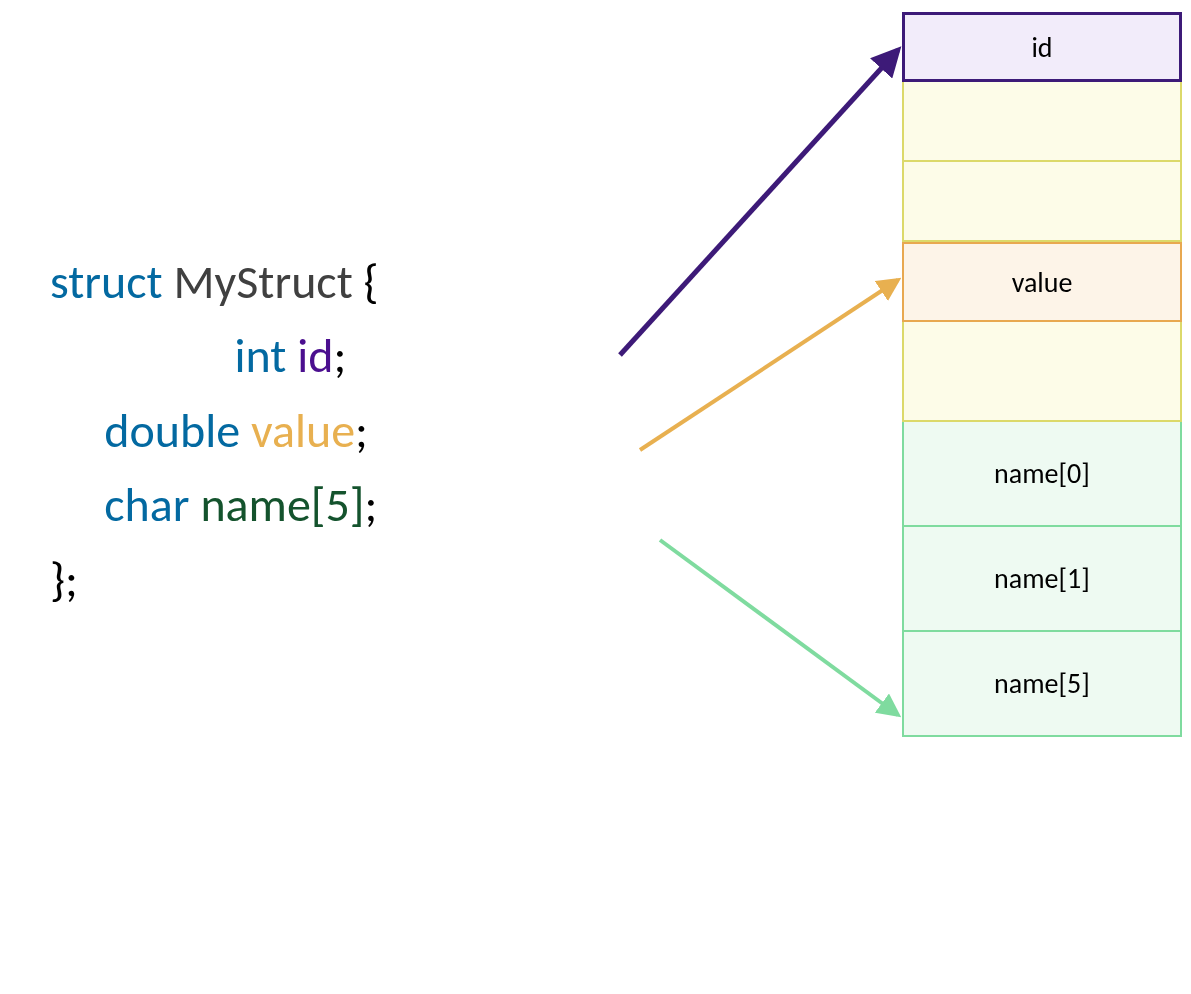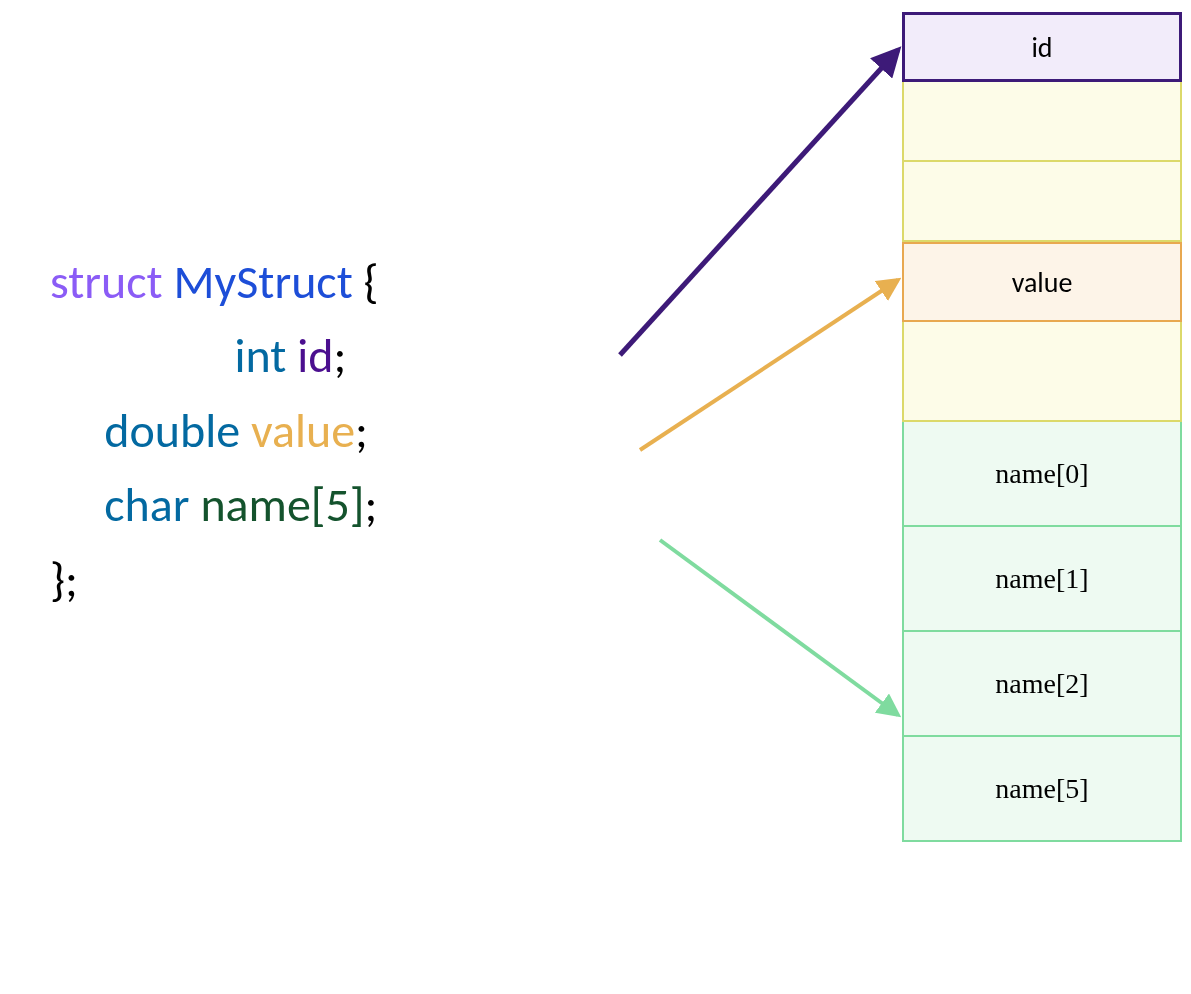--- a/index.html
+++ b/index.html
@@ -17,22 +17,22 @@
     .code-block {
       position: absolute;
       left: 50px;
       top: 245px;
       font-size: 48px;
       line-height: 1.55;
     }
     .code-line {
       white-space: pre;
     }
-    .kw-struct { color: #8b5cf6; }
-    .kw-name { color: #1d4ed8; }
+    .kw-struct { color: #0369a1; }
+    .kw-name { color: #404040; }
     .kw-brace { color: #000; }
     .kw-type { color: #0369a1; }
     .kw-id { color: #4b0f8f; }
     .kw-value { color: #e8b050; }
     .kw-array { color: #14532d; }
     .kw-semi { color: #000; }
     
     .memory-layout {
       position: absolute;
       left: 902px;
@@ -73,21 +73,20 @@
       border-color: #dcd96a;
       border-top: none;
     }
     .cell-name {
       height: 105px;
       background: #eefaf2;
       border-color: #7fdb9f;
     }
     .cell-name:not(:first-of-type) {
       border-top: none;
-      font-family: Liberation Serif, serif;
     }
     .arrow-svg {
       position: absolute;
       left: 0;
       top: 0;
       width: 1191px;
       height: 994px;
       pointer-events: none;
     }
   </style>
@@ -103,21 +102,20 @@
 </div>
 
 <div class="memory-layout">
   <div class="mem-cell cell-id">id</div>
   <div class="mem-cell cell-pad"></div>
   <div class="mem-cell cell-pad"></div>
   <div class="mem-cell cell-value">value</div>
   <div class="mem-cell cell-double-bottom"></div>
   <div class="mem-cell cell-name">name[0]</div>
   <div class="mem-cell cell-name">name[1]</div>
-  <div class="mem-cell cell-name">name[2]</div>
   <div class="mem-cell cell-name">name[5]</div>
 </div>
 
 <svg class="arrow-svg">
   <defs>
     <marker id="arrowhead-purple" markerWidth="6" markerHeight="6" refX="5" refY="3" orient="auto">
       <polygon points="0 0, 6 3, 0 6" fill="#3d1a78"></polygon>
     </marker>
     <marker id="arrowhead-orange" markerWidth="6" markerHeight="6" refX="5" refY="3" orient="auto">
       <polygon points="0 0, 6 3, 0 6" fill="#e8b050"></polygon>

